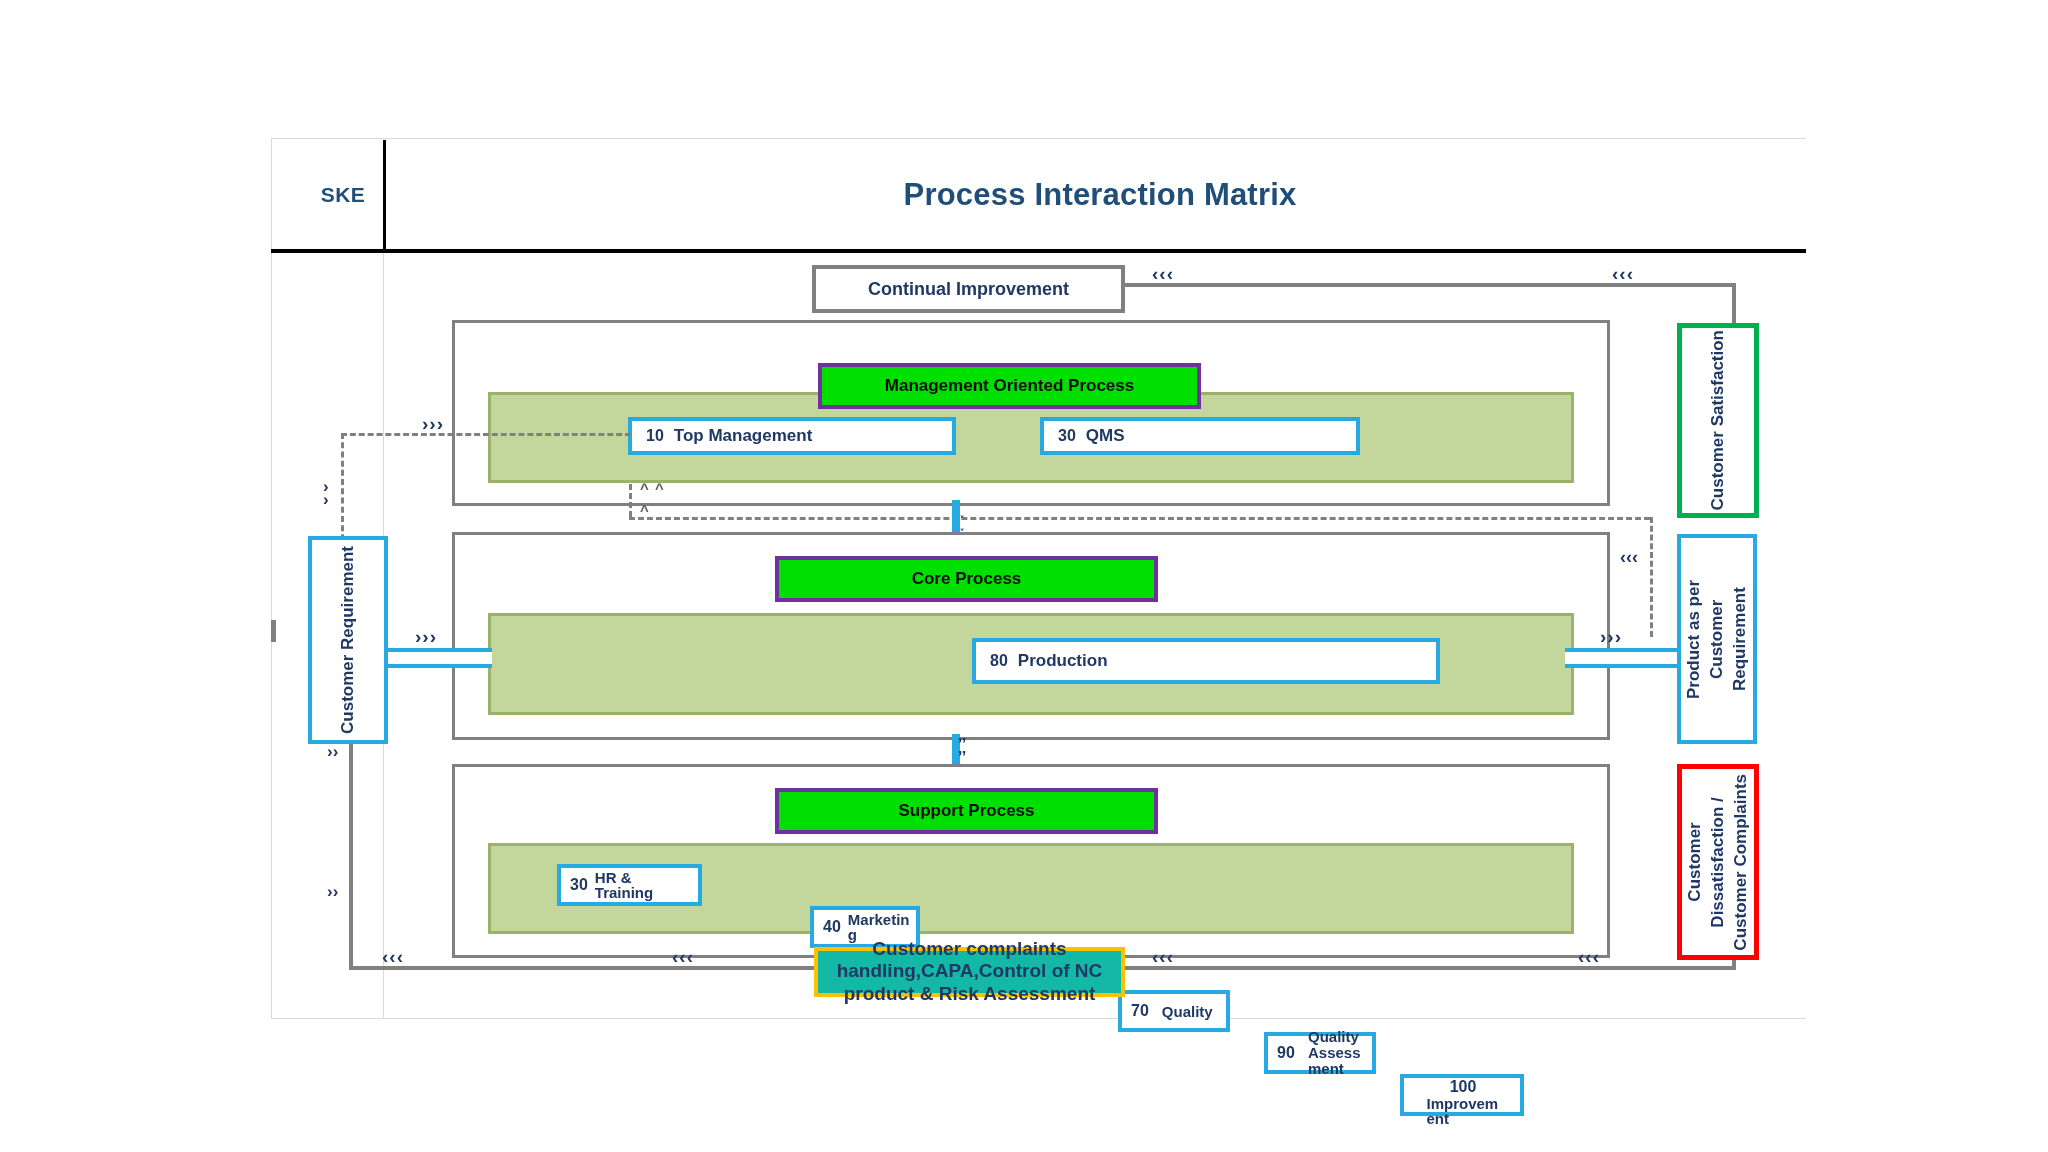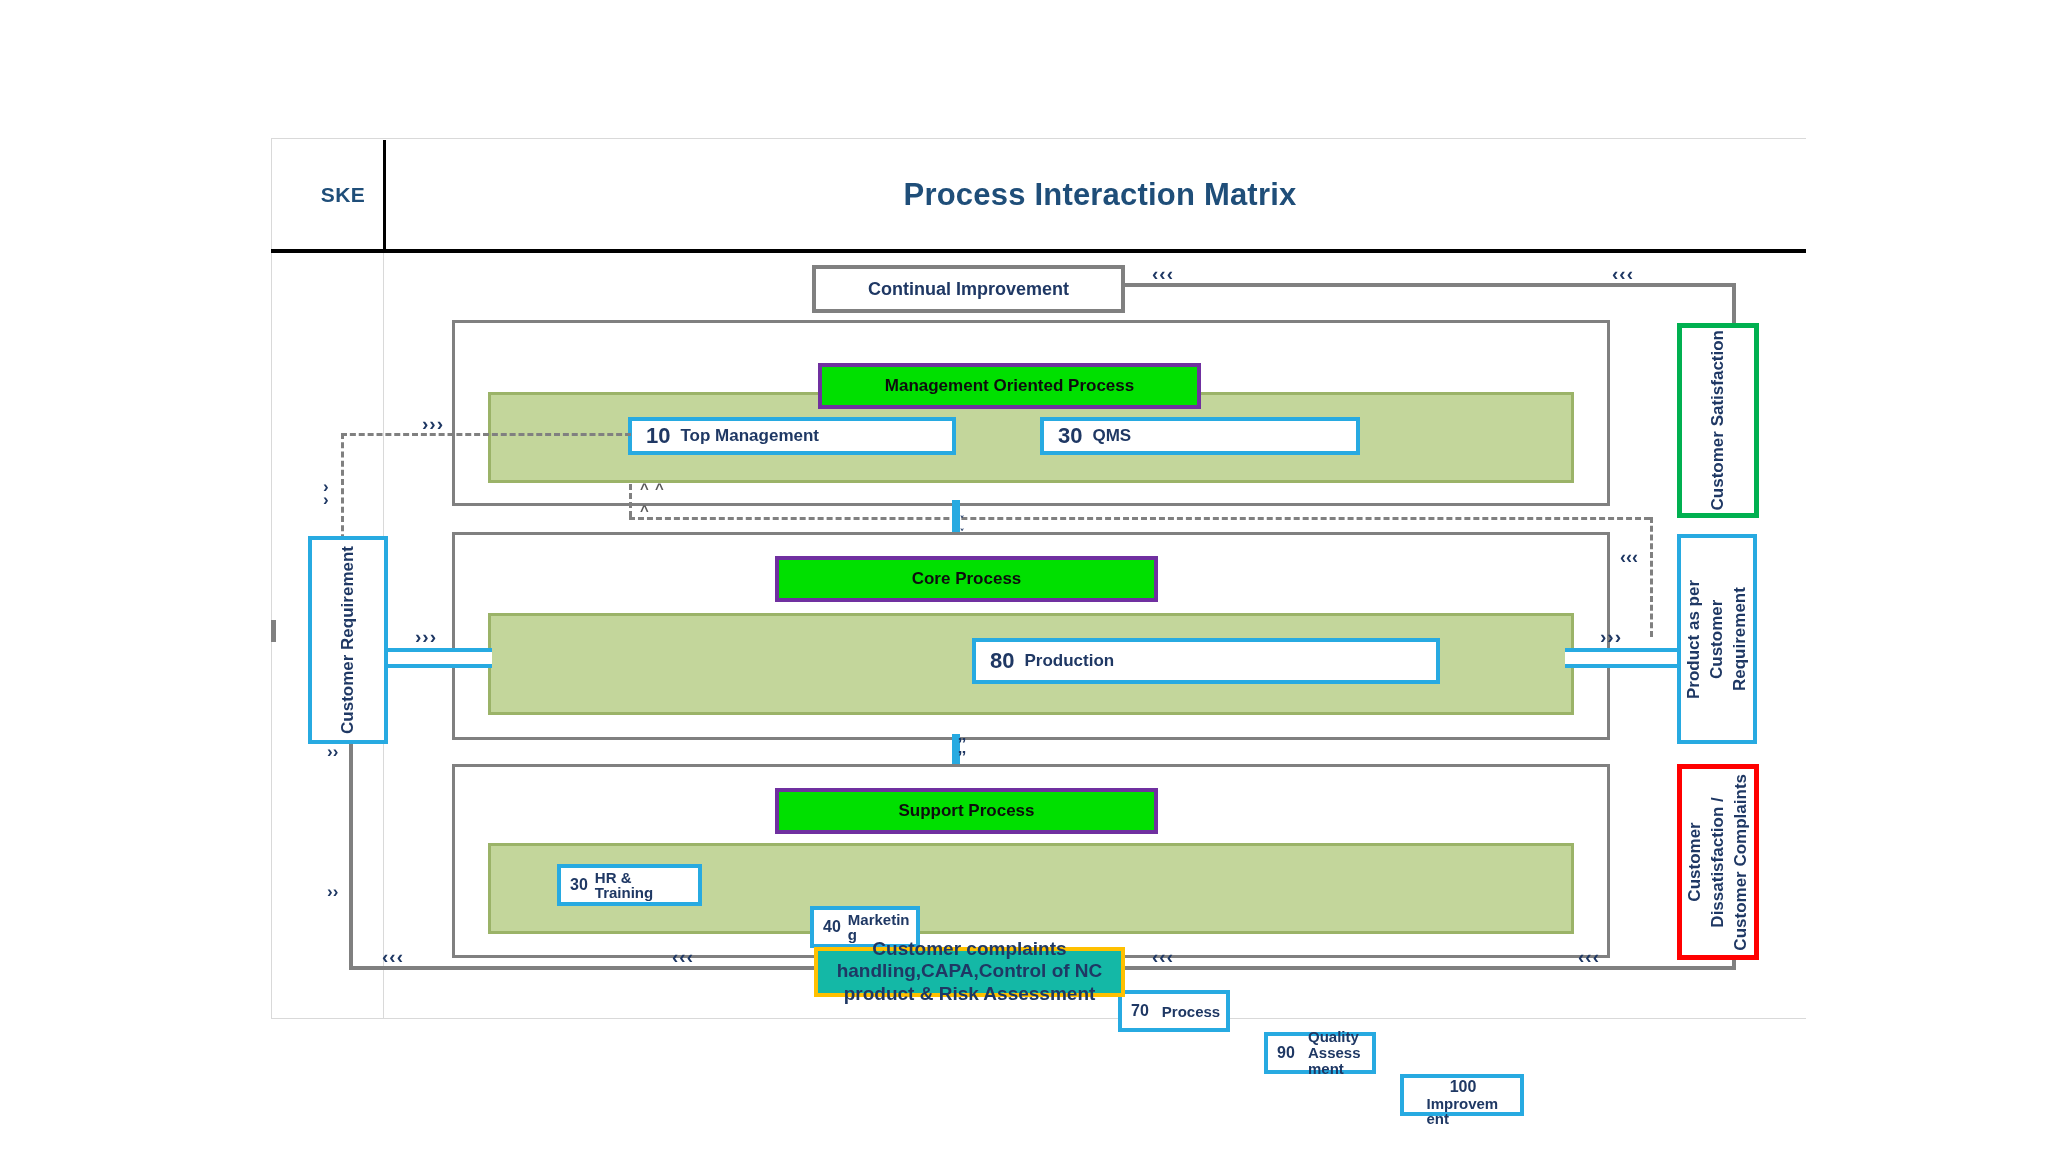--- a/index.html
+++ b/index.html
@@ -60,21 +60,21 @@
     position:absolute;background:#00e000;border:4px solid #7030a0;
     display:flex;align-items:center;justify-content:center;
     font-size:17px;font-weight:bold;color:#0d0d0d;
   }
   .procbox{
     position:absolute;background:#ffffff;border:4px solid #27aae1;
     display:flex;align-items:center;
     padding-left:14px;box-sizing:border-box;
     font-size:17px;color:#1f3864;overflow:visible;
   }
-  .procbox .num{font-weight:bold;font-size:22px;margin-right:10px;flex:0 0 auto;}
+  .procbox .num{font-weight:bold;font-size:16px;margin-right:10px;flex:0 0 auto;}
   .procbox .nm{font-weight:bold;font-size:17px;}
   .procbox.small{padding-left:9px;font-size:15px;}
   .procbox.small .num{font-size:16px;margin-right:7px;}
   .procbox.small .nm{font-size:15px;line-height:1.0;}
   .clip-host{position:relative;overflow:visible;}
 
   
   .ovf{
     position:absolute;left:0;right:0;top:50%;transform:translateY(-50%);
     text-align:center;line-height:1.18;pointer-events:none;
@@ -190,21 +190,21 @@
     <span class="nm" style="white-space:normal;width:62px;word-break:break-all;">Marketing</span>
   </div>
 
   <div class="procbox small clip-host" style="left:972px;top:864px;width:105px;height:42px;">
     <span class="num">60</span>
     <span class="nm" style="white-space:normal;width:58px;word-break:break-all;">Purchase</span>
   </div>
 
   <div class="procbox small clip-host" style="left:1118px;top:864px;width:112px;height:42px;">
     <span class="num">70</span>
-    <span class="nm" style="margin-left:6px;">Process</span>
+    <span class="nm" style="margin-left:6px;">Quality</span>
   </div>
 
   <div class="procbox small clip-host" style="left:1264px;top:864px;width:112px;height:42px;overflow:visible;">
     <span class="num" style="position:relative;z-index:2;">90</span>
     <span class="nm ovf" style="left:40px;right:6px;width:62px;text-align:left;word-break:break-all;line-height:1.05;">Quality Assessment</span>
   </div>
 
   <div class="procbox small clip-host" style="left:1400px;top:864px;width:124px;height:42px;flex-direction:column;">
     <span class="num">100</span>
     <span class="nm" style="white-space:normal;width:80px;word-break:break-all;">Improvement</span>

